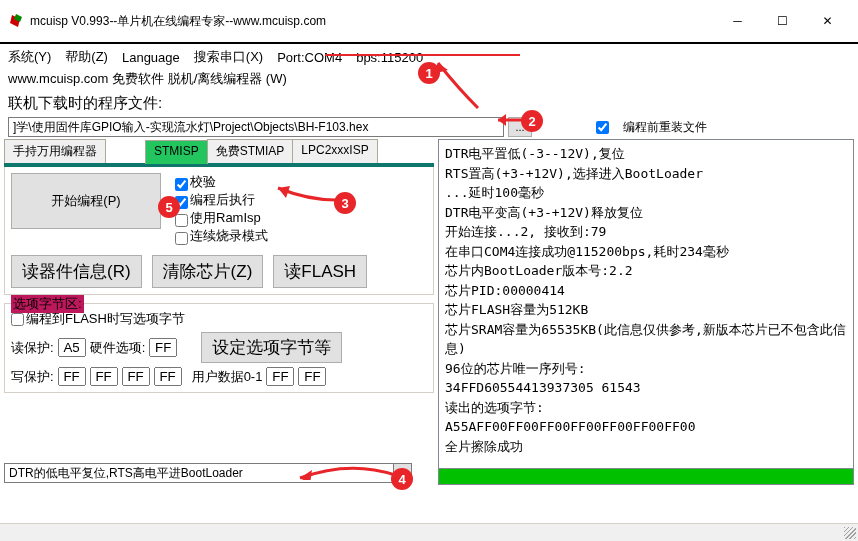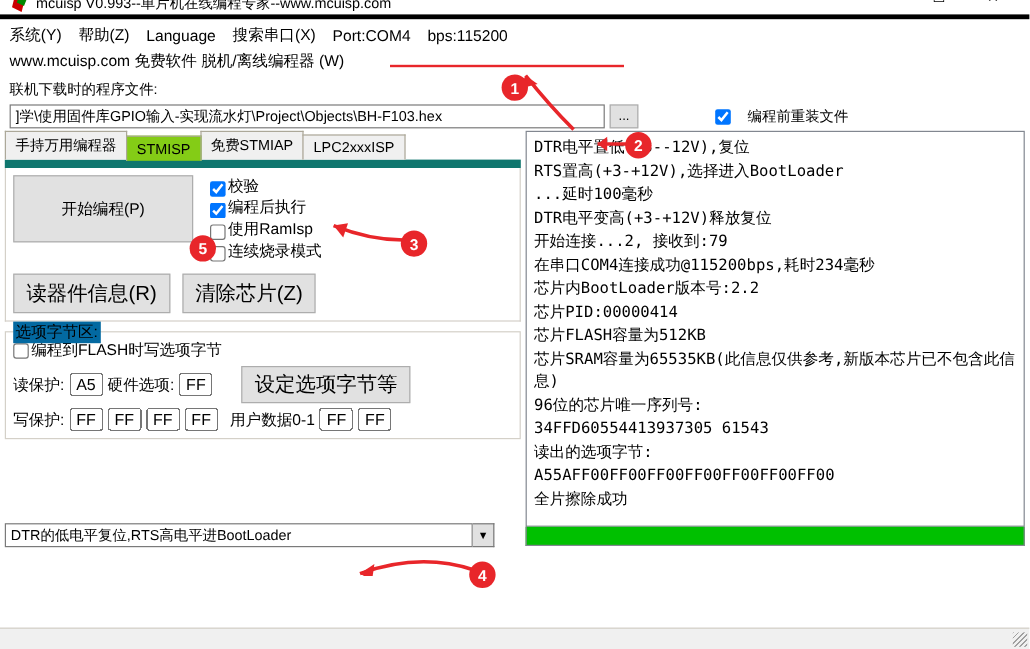--- a/index.html
+++ b/index.html
@@ -1,45 +1,45 @@
 <!DOCTYPE html>
 <html><head>
 <meta charset="utf-8">
 <style>
 * { box-sizing: border-box; margin: 0; padding: 0; }
 body { font-family: "Microsoft YaHei", SimSun, sans-serif; font-size: 12px; background: #fff; width: 858px; height: 541px; overflow: hidden; position: relative; }
-.titlebar { height: 16px; background: #fff; border-bottom: 4px solid #000000; display: flex; align-items: flex-end; padding: 0 8px; }
+.titlebar { height: 44px; background: #fff; border-bottom: 2px solid #000000; display: flex; align-items: center; padding: 0 8px; }
 .titlebar .icon { width: 16px; height: 16px; margin-right: 6px; }
 .titlebar .title { flex: 1; font-size: 12px; color: #000; }
 .titlebar .btns { display: flex; }
 .titlebar .btn { width: 45px; height: 28px; display: flex; align-items: center; justify-content: center; font-family: Arial; }
 .menubar { height: 24px; display: flex; align-items: center; padding: 2px 8px 0; gap: 14px; font-size: 13px; }
 .menubar span { cursor: default; }
 .subtitle { padding: 2px 8px 4px; font-size: 13px; }
 .row { display: flex; align-items: center; padding: 2px 8px; gap: 4px; }
-.label { font-size: 12px; }
+.label { font-size: 15px; }
 input[type=text] { border: 1px solid #7a7a7a; height: 20px; padding: 0 4px; font-size: 12px; font-family: inherit; }
 .browse-btn { width: 24px; height: 20px; border: 1px solid #adadad; background: #e1e1e1; font-size: 11px; }
 button { font-family: inherit; font-size: 17px; border: 1px solid #adadad; background: #e1e1e1; cursor: default; }
 .main { display: flex; padding: 0 4px; gap: 4px; }
 .left { width: 430px; }
 .right { flex: 1; }
-.tabs { display: flex; border-bottom: 7px solid #0f766e; align-items: flex-end; }
+.tabs { display: flex; border-bottom: 4px solid #0f766e; }
 .tab { padding: 3px 8px; border: 1px solid #aca899; border-bottom: none; background: #f0f0f0; font-size: 12px; margin-right: -1px; }
-.tab.active { background: #84cc16; position: relative; top: 1px; }
+.tab.active { background: #22c55e; position: relative; top: 1px; margin-left: 40px; }
 .panel { border: 1px solid #d4d0c8; border-top: none; padding: 6px; min-height: 110px; }
 .panel-row { display: flex; gap: 10px; }
 .big-btn { width: 150px; height: 56px; font-size: 13px; }
 .chk-col { display: flex; flex-direction: column; gap: 0px; margin-left: 4px; }
 .chk-col label { display: flex; align-items: flex-end; font-size: 13px; gap: 2px; }
 input[type=checkbox] { width: 13px; height: 13px; }
 .btn-row { display: flex; gap: 10px; margin-top: 10px; }
 .btn-row button { padding: 4px 10px; min-width: 90px; }
 .groupbox { border: 1px solid #d4d0c8; margin-top: 8px; padding: 6px; position: relative; }
-.groupbox .legend { position: absolute; top: -9px; left: 6px; background: #0369a1; padding: 0 2px; font-size: 13px; }
+.groupbox .legend { position: absolute; top: -9px; left: 6px; background: #be185d; padding: 0 2px; font-size: 13px; }
 .field-row { display: flex; align-items: center; gap: 4px; margin-top: 4px; font-size: 13px; }
 .hex-input { width: 28px; text-align: center; }
 .log { border: 1px solid #828790; height: 330px; padding: 4px 6px; font-size: 13px; line-height: 1.5; overflow: hidden; font-family: SimSun, monospace; }
 .green-bar { height: 16px; background: #00c000; border: 1px solid #828790; border-top: none; }
 .combo { display: flex; }
 .combo input { width: 390px; }
 .combo-btn { width: 18px; height: 20px; border: 1px solid #7a7a7a; border-left: none; background: #e1e1e1; font-size: 9px; }
 .arrow { position: absolute; pointer-events: none; }
 .bubble { position: absolute; width: 22px; height: 22px; border-radius: 50%; background: #e8262a; color: #fff; font-size: 13px; font-weight: bold; display: flex; align-items: center; justify-content: center; z-index: 10; }
 .red-underline { position: absolute; height: 2px; background: #e8262a; z-index: 5; }
@@ -111,20 +111,21 @@
             </label>
           <label>
               <input type="checkbox" style="">
               <span>连续烧录模式</span>
             </label>
         </div>
       </div>
       <div class="btn-row">
         <button>读器件信息(R)</button>
         <button>清除芯片(Z)</button>
+        <button>读FLASH</button>
       </div>
     </div>
 
     <div class="groupbox">
       <span class="legend">选项字节区:</span>
       <label style="display:flex;align-items:center;gap:2px;font-size:13px">
         <input type="checkbox" style="">
         <span>编程到FLASH时写选项字节</span>
       </label>
       <div class="field-row">

